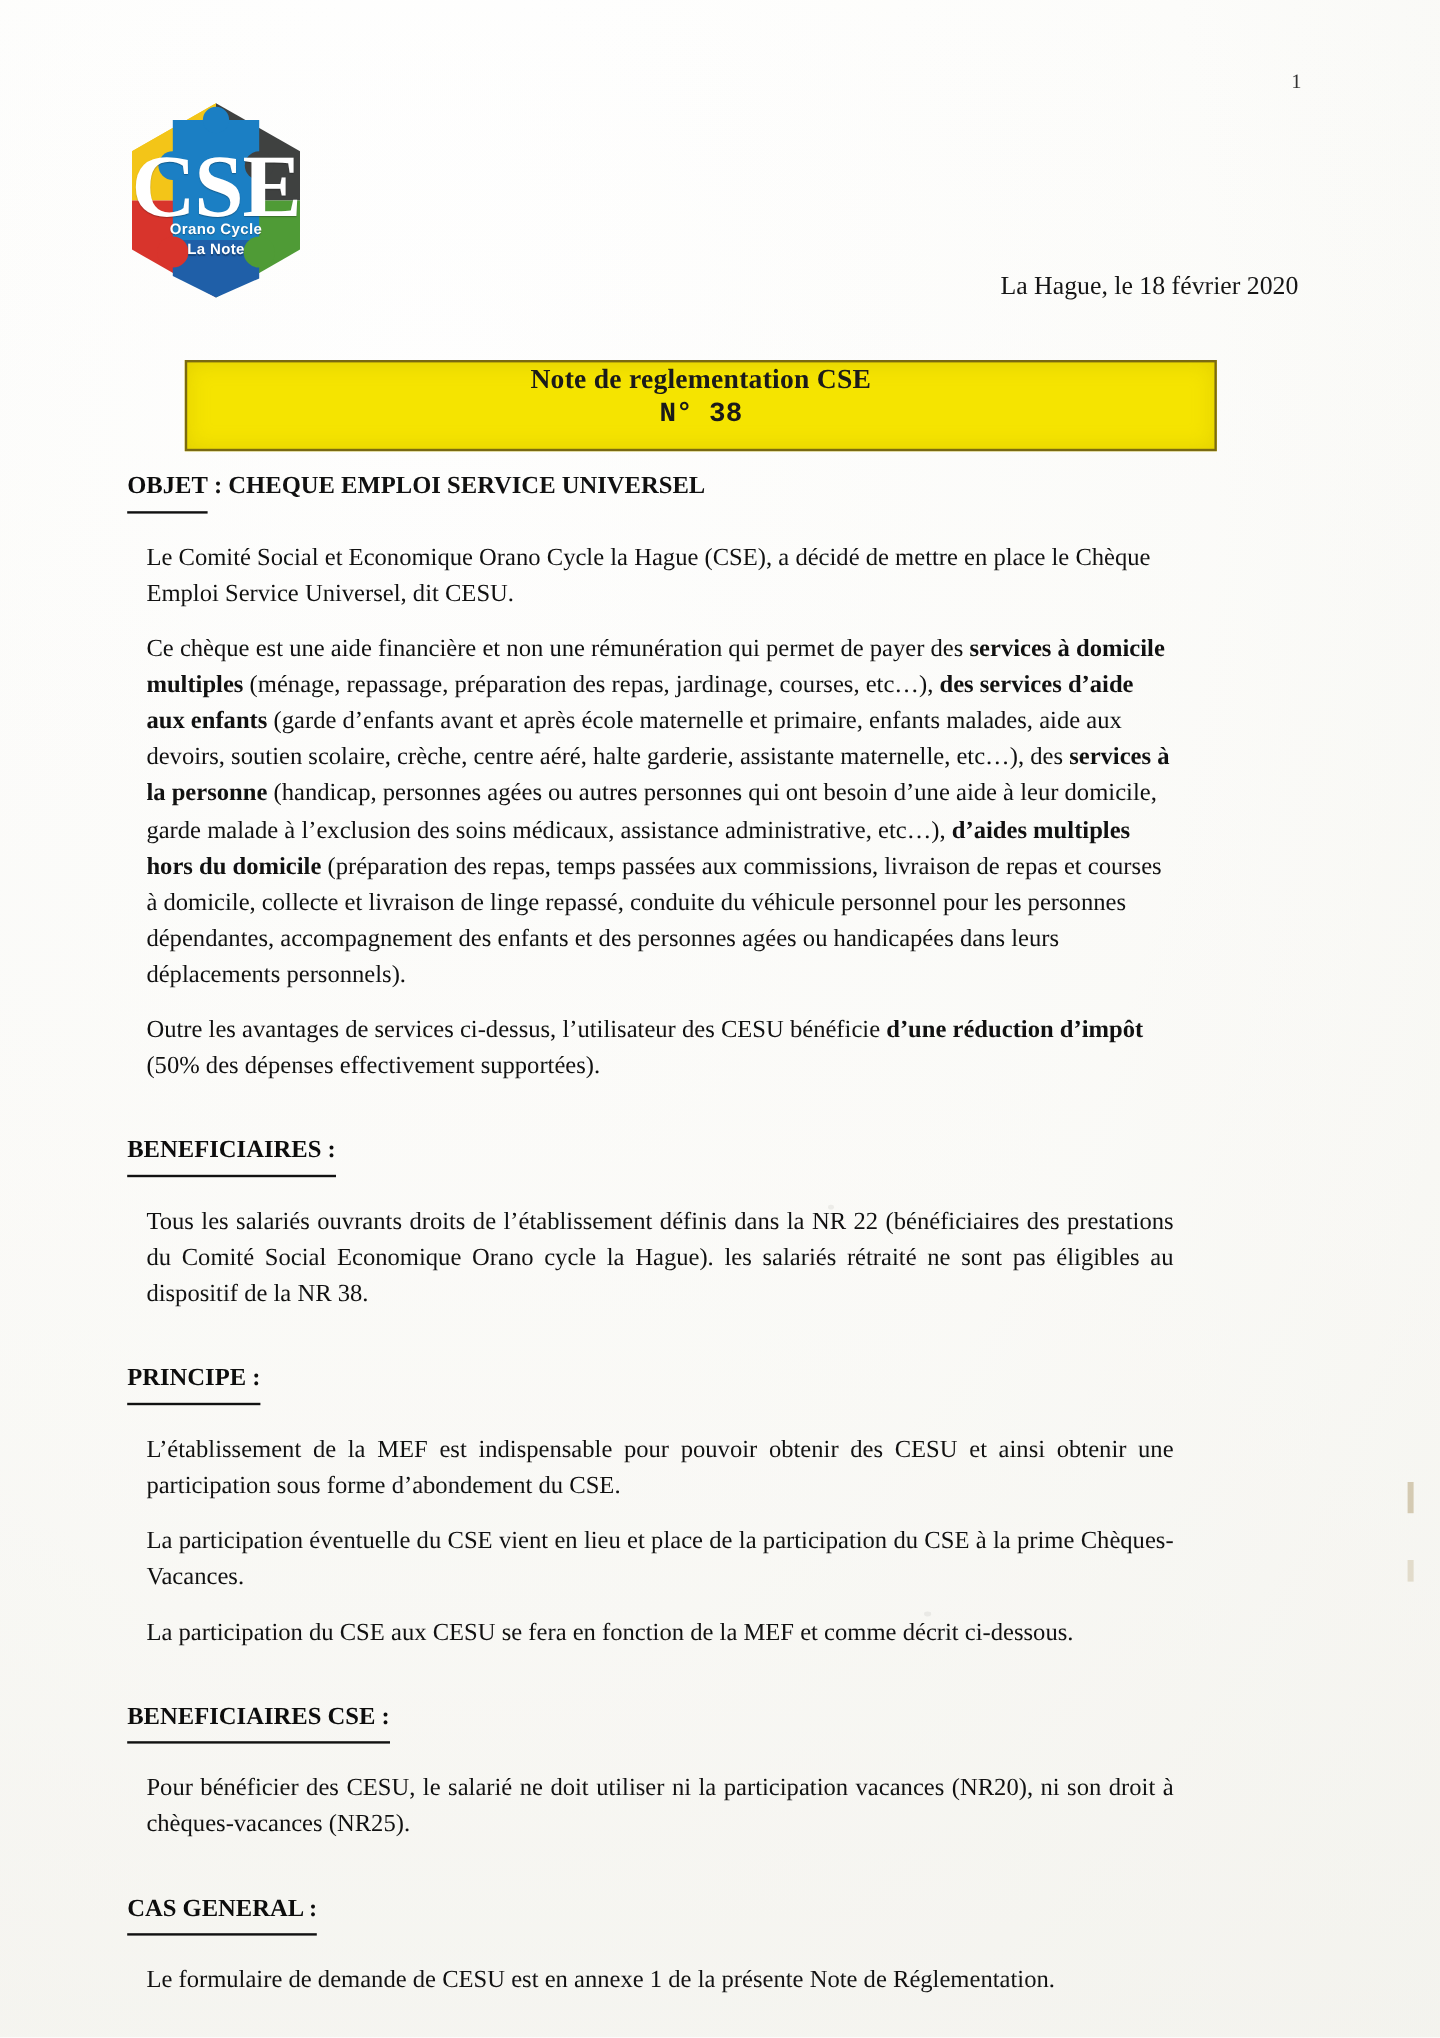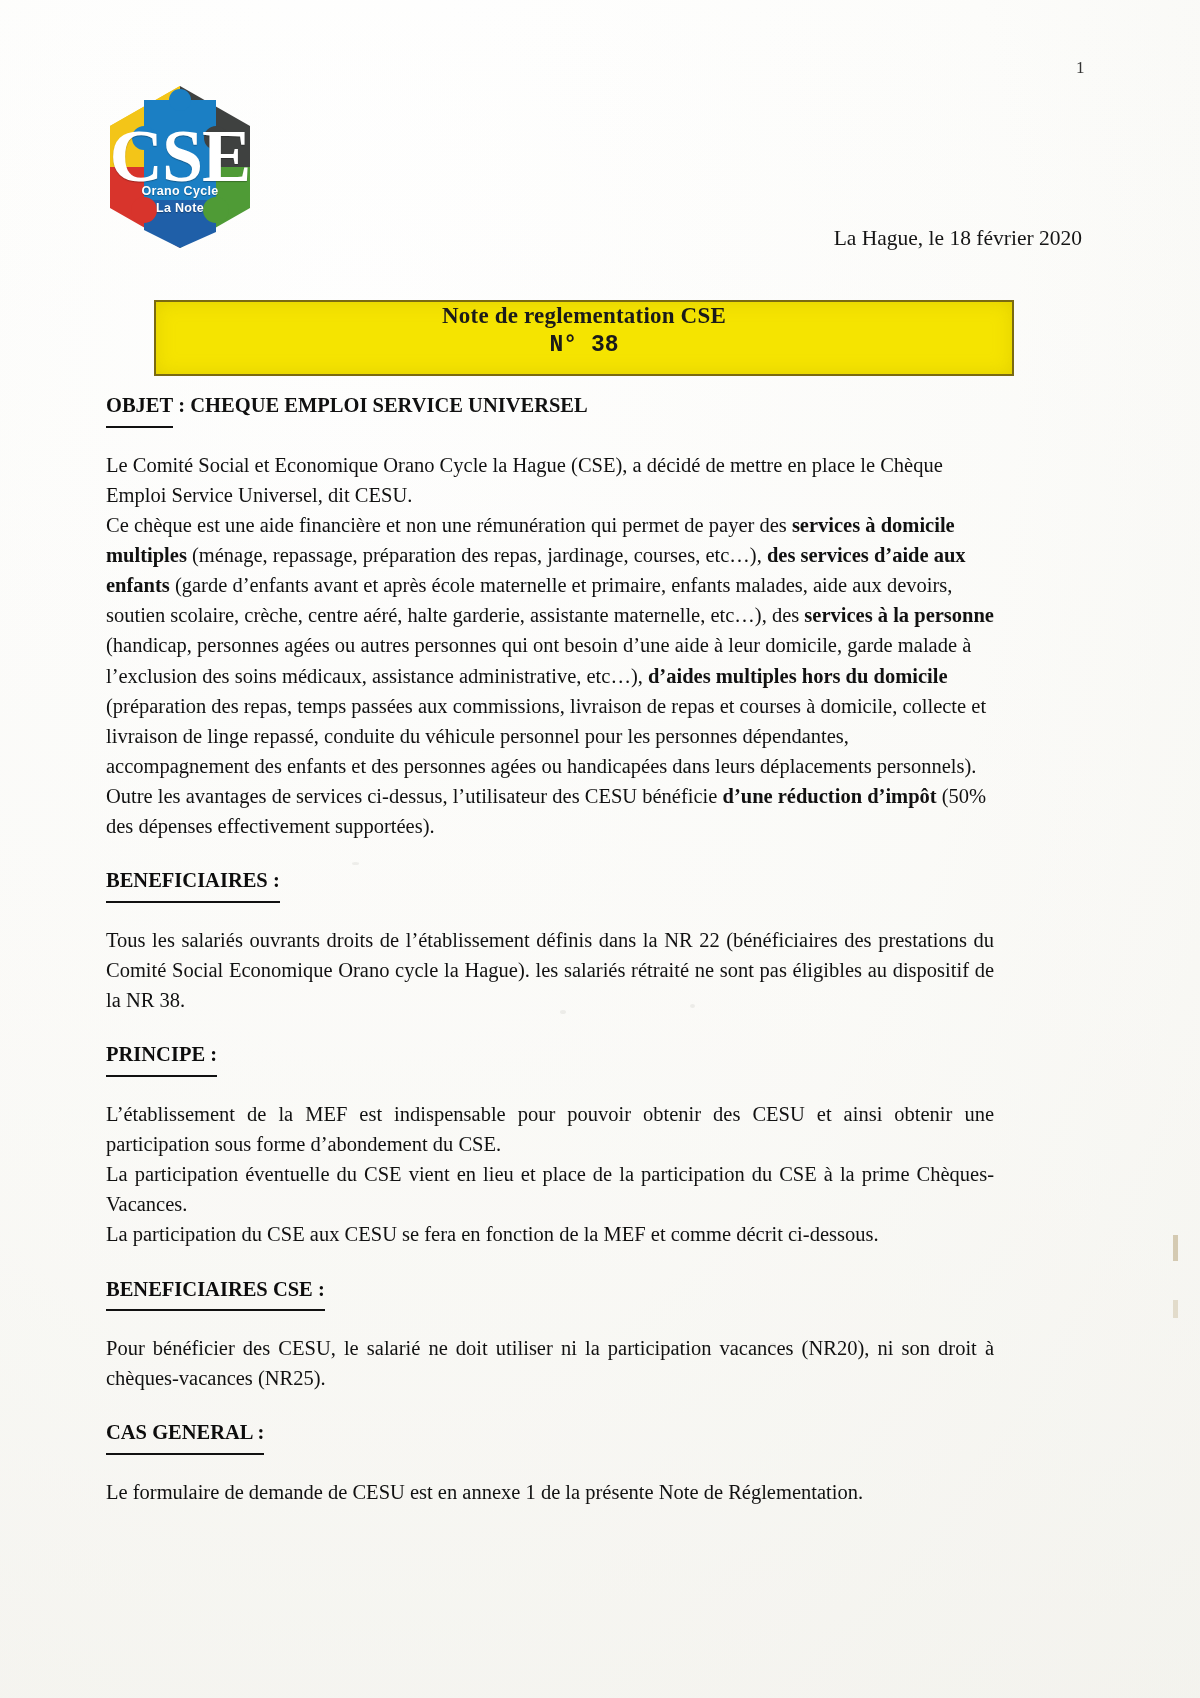--- a/index.html
+++ b/index.html
@@ -84,21 +84,21 @@
   h2.heading {
     font-size:20.5px; font-weight:700; color:#0d0d0d;
     margin:0; line-height:1.3;
     display:inline-block;
     border-bottom:2px solid #111;
     padding-bottom:7px;
   }
   .heading-wrap { margin:0 0 2px 0; }
   p.body {
     font-size:20.5px; line-height:1.47;
-    margin:0; color:#111;
+    margin:16px; color:#111;
     text-align:left;
   }
   p.body.justify { text-align:justify; text-justify:inter-word; }
   p.gap-before { margin-top:22px; }
   .sec-gap { height:26px; }
   b { font-weight:700; }
   
   .speck { position:absolute; background:rgba(120,118,110,0.10); border-radius:50%; }
   .edge-mark {
     position:absolute; right:22px;

